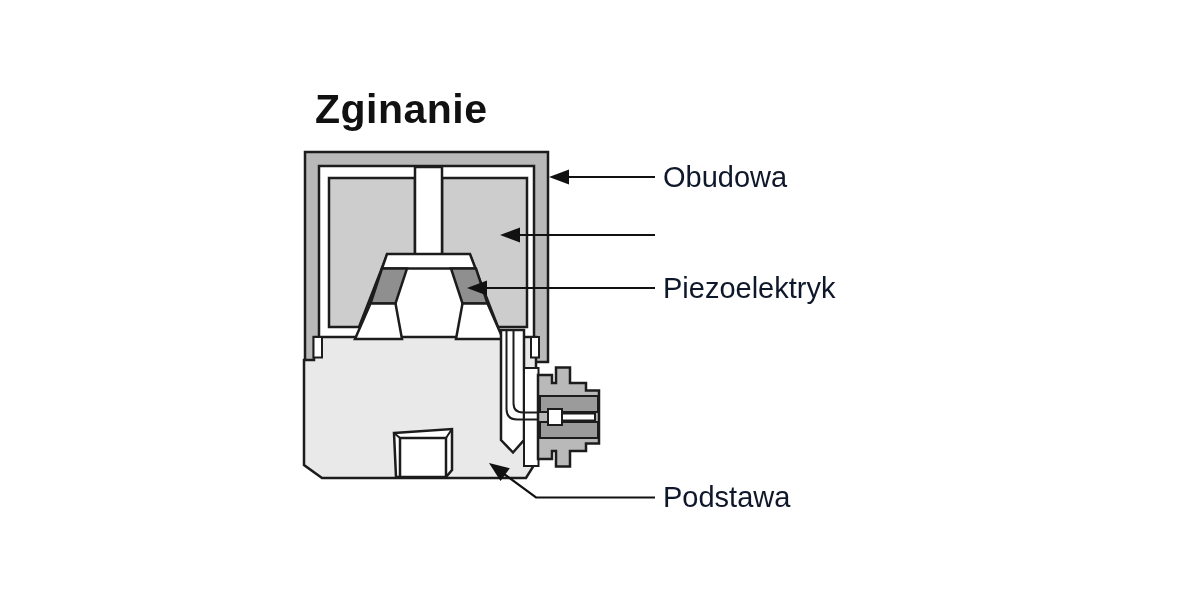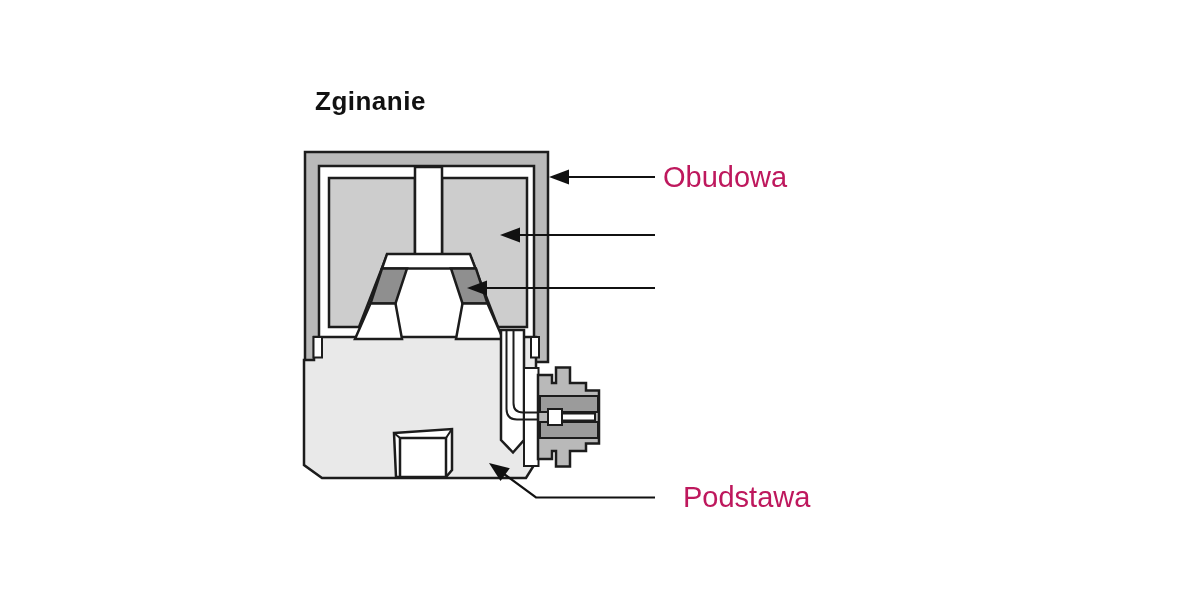--- a/index.html
+++ b/index.html
@@ -1,26 +1,26 @@
 <!DOCTYPE html>
 <html><head>
 <meta charset="utf-8">
 <style>
   html,body{margin:0;padding:0;background:#fff;}
   #stage{position:relative;width:1200px;height:600px;background:#ffffff;overflow:hidden;
          font-family:"Liberation Sans", sans-serif;}
   #diagram-svg{position:absolute;left:0;top:0;}
-  .diagram-title{position:absolute;left:315px;top:86px;font-size:26px;font-weight:bold;
+  .diagram-title{position:absolute;left:315px;top:86px;font-size:41px;font-weight:bold;
                  color:#111;letter-spacing:0.5px;}
-  .part-label{position:absolute;left:663px;font-size:29px;color:#be185d;white-space:nowrap;
+  .part-label{position:absolute;left:663px;font-size:29px;color:#0f172a;white-space:nowrap;
               line-height:34px;}
   #lbl-obudowa{top:160px;}
   #lbl-masa{top:218px;}
   #lbl-piezo{top:271px;}
-  #lbl-podstawa{top:480px;margin-left:20px;}
+  #lbl-podstawa{top:480px;}
 </style>
 </head>
 <body>
 
 <div id="stage">
 
   <svg id="diagram-svg" width="1200" height="600" viewBox="0 0 1200 600">
 
     <path d="M305,152 H548 V362 H534 V166 H319 V362 H305 Z" stroke="#1c1c1c" stroke-width="2.5" fill="#b9b9b9"></path>
 
@@ -73,14 +73,15 @@
     </g>
     <g>
       <path d="M504,474 L536,497.5 H655" stroke="#111" stroke-width="2.2" fill="none"></path>
       <path d="M489,463 L500.5,481 L509.8,468.3 Z" fill="#111"></path>
     </g>
   </svg>
 
   <div class="diagram-title">Zginanie</div>
 
   <div class="part-label" id="lbl-obudowa">Obudowa</div>
+  <div class="part-label" id="lbl-piezo">Piezoelektryk</div>
   <div class="part-label" id="lbl-podstawa">Podstawa</div>
 </div>
 
 </body></html>

